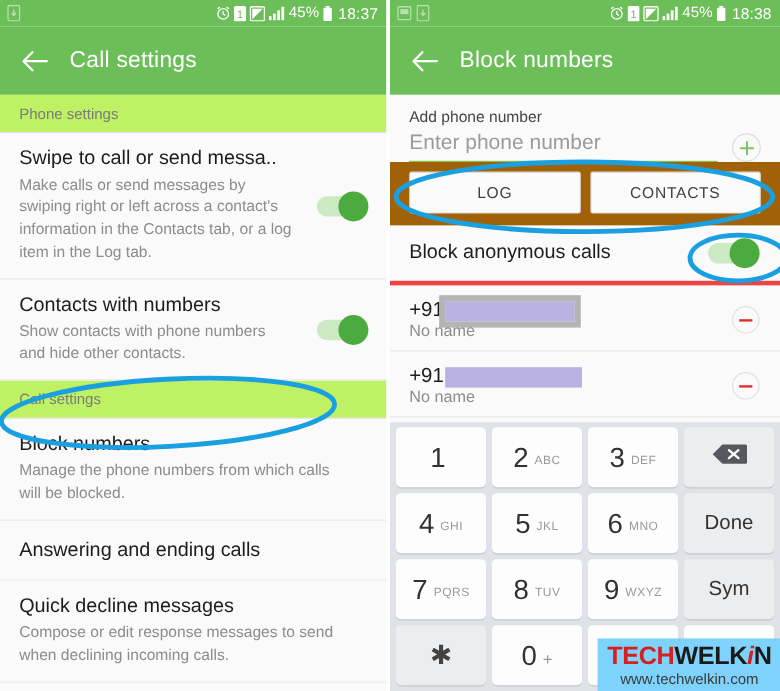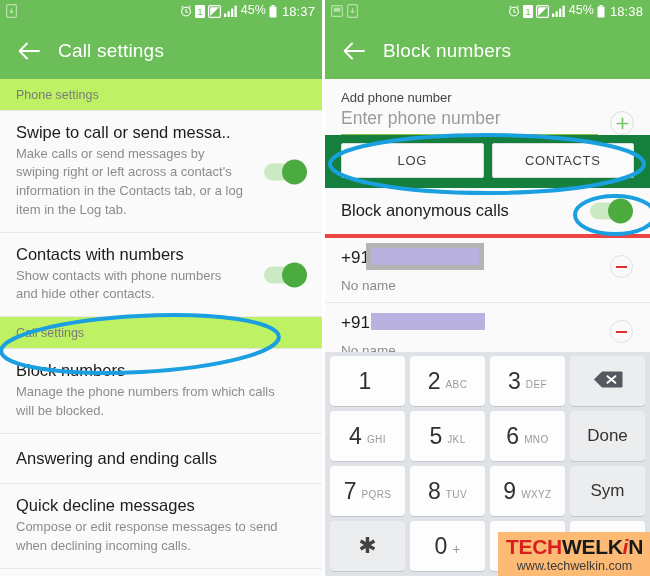--- a/index.html
+++ b/index.html
@@ -57,35 +57,35 @@
   .addblock .lbl { font-size: 13px; color: #454545; }
   .field-row { display: flex; align-items: flex-end; margin-top: 1px; }
   .field {
     flex: 1 1 auto; font-size: 17.5px; color: #9b9b9b;
     padding: 2px 0 5px 0; border-bottom: 1px solid #8bc34a;
   }
   .addbtn { flex: none; width: 24px; height: 24px; border-radius: 50%;
             border: 1px solid #dcdcdc; background: #fafafa;
             display: flex; align-items: center; justify-content: center; margin-left: 12px; }
 
-  .btn-row { display: flex; gap: 8px; padding: 8px 16px 10px 16px; background: #15803d; }
+  .btn-row { display: flex; gap: 8px; padding: 8px 16px 10px 16px; background: #a16207; }
   .flatbtn { flex: 1 1 0; text-align: center; font-size: 13px; color: #404040;
              background: #fbfbfb; border: 1px solid #dcdcdc; border-radius: 2px;
              padding: 9px 0 9px 0; letter-spacing: .6px; }
 
   .anon-row { display: flex; align-items: center; padding: 13px 16px 14px 16px;
               background: #fafafa; border-bottom: 4px solid #ef4444; position: relative; }
   .anon-row .a-title { font-size: 16.5px; color: #1c1c1c; }
 
   .numrow { position: relative; padding: 10px 16px 9px 16px; background: #fafafa;
             border-bottom: 1px solid #e8e8e8; }
-  .numline { display: flex; align-items: flex-start; font-size: 17px; color: #1c1c1c; }
+  .numline { display: flex; align-items: flex-end; font-size: 17px; color: #1c1c1c; }
   .redact { display: inline-block; height: 17px; background: #b9b2e0; margin-left: 1px; }
   .redact.boxed { outline: 5px solid #b4b4b4; }
-  .numrow .noname { font-size: 13.5px; color: #8c8c8c; margin-top: 10px; }
+  .numrow .noname { font-size: 13.5px; color: #8c8c8c; margin-top: 0; }
   .delbtn { position: absolute; right: 17px; top: 17px; width: 23px; height: 23px;
             border-radius: 50%; border: 1px solid #e0e0e0; background: #fafafa;
             display: flex; align-items: center; justify-content: center; }
   .delbtn i { display: block; width: 11px; height: 2px; background: #e03030; }
 
   
   .keypad { position: absolute; left: 0; right: 0; bottom: 0; height: 224px;
             background: #dfe2e7; padding: 4px 5px 5px 5px;
             display: grid; grid-template-columns: repeat(4, 1fr);
             grid-template-rows: repeat(4, 1fr); gap: 5px; }
@@ -96,21 +96,21 @@
   .key .word { font-size: 17px; color: #333333; }
   .key.shade { background: #ecedef; }
   .key .star { font-size: 22px; color: #424242; line-height: 1; }
   .key .plus { font-size: 14px; color: #9a9a9a; padding-top: 5px; }
 
   
   .anno { position: absolute; left: 0; top: 0; width: 650px; height: 576px;
           pointer-events: none; }
 
   
-  .watermark { position: absolute; right: 0px; bottom: 0px; background: #fdba74;
+  .watermark { position: absolute; right: 0px; bottom: 0px; background: #7dd3fc;
                padding: 4px 7px 4px 8px; text-align: center; line-height: 1; }
   .wm-top { font-size: 21px; font-weight: bold; letter-spacing: -.3px; white-space: nowrap; }
   .wm-top .r { color: #d81f1f; }
   .wm-top .k { color: #1a1a1a; }
   .wm-top .i { color: #d81f1f; font-style: italic; }
   .wm-url { font-size: 12.5px; color: #3b3b3b; margin-top: 3px; white-space: nowrap; }
 </style>
 </head>
 <body>
 

